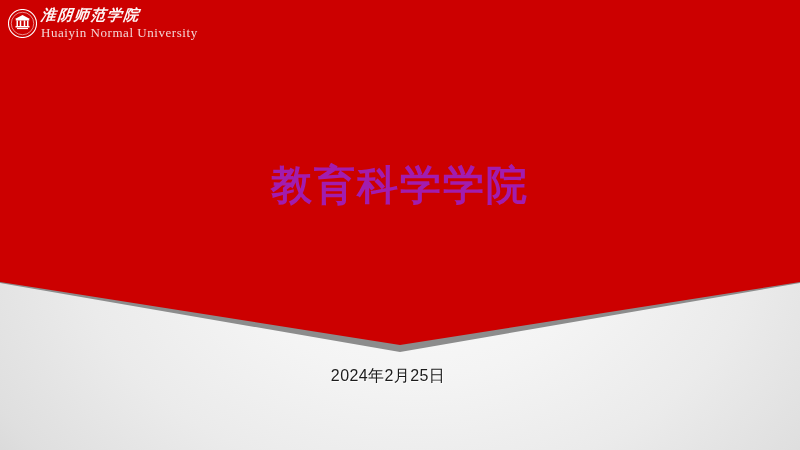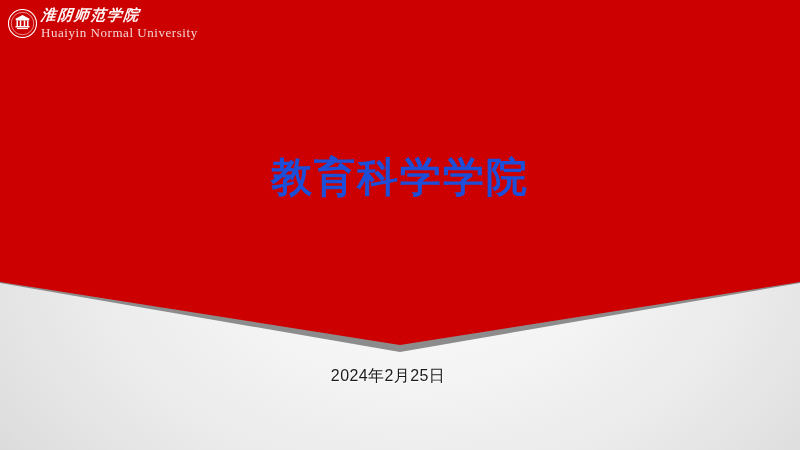--- a/index.html
+++ b/index.html
@@ -92,26 +92,27 @@
   .title-wrap {
     position: absolute;
     left: 0;
     top: 150px;
     width: 800px;
     text-align: center;
     z-index: 5;
   }
   .title-line {
     font-family: "DejaVu Serif", "Liberation Serif", serif;
-    color: #1d4ed8;
+    color: #a21caf;
     font-size: 41px;
     font-weight: 700;
     line-height: 1.32;
     letter-spacing: 2px;
     white-space: nowrap;
+    margin-top: 8px;
   }
 
   
   .date-line {
     position: absolute;
     left: 0;
     top: 366px;
     width: 776px;
     text-align: center;
     z-index: 5;

